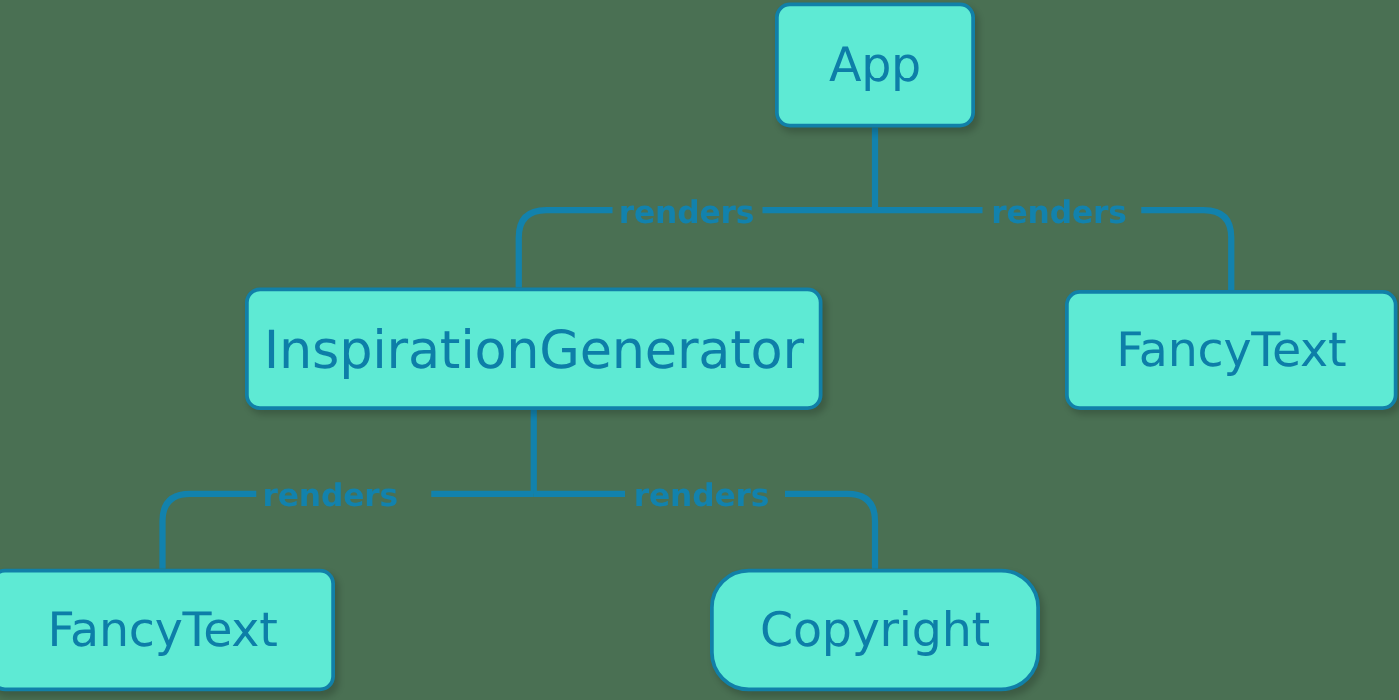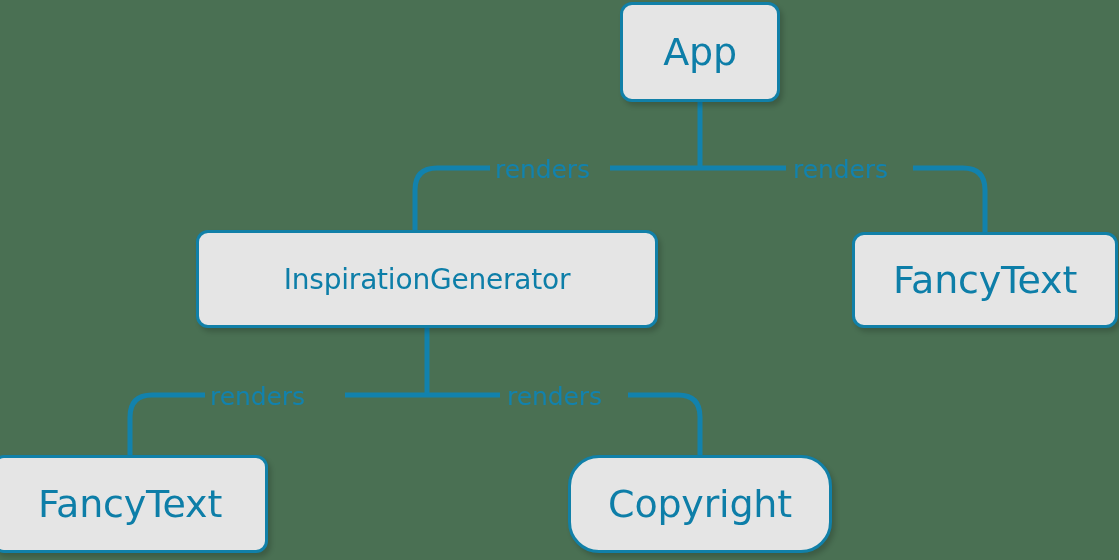--- a/index.html
+++ b/index.html
@@ -21,54 +21,54 @@
   #edges {
     position: absolute;
     left: 0;
     top: 0;
     width: 1119px;
     height: 560px;
     pointer-events: none;
   }
   .node {
     position: absolute;
-    background: #e5e5e5;
+    background: #5eead4;
     border: 3px solid #1180a8;
     border-radius: 12px;
     box-sizing: border-box;
     box-shadow: 3px 4px 5px rgba(0,0,0,0.18);
     display: flex;
     align-items: center;
     justify-content: center;
     z-index: 2;
   }
   .node-label {
     color: #0d7ea8;
     font-family: "DejaVu Sans", sans-serif;
     font-weight: 400;
     white-space: nowrap;
     letter-spacing: -0.2px;
   }
   .edge-label {
     position: absolute;
     color: #1282ad;
     font-family: "DejaVu Sans", sans-serif;
-    font-weight: 400;
+    font-weight: 700;
     font-size: 25px;
     white-space: nowrap;
     z-index: 3;
     letter-spacing: -0.1px;
   }
 
   
   #node-app        { left: 620px; top: 2px;   width: 160px; height: 100px; }
   #node-app .node-label { font-size: 38px; }
 
   #node-inspiration{ left: 196px; top: 230px; width: 462px; height: 98px; }
-  #node-inspiration .node-label { font-size: 28px; }
+  #node-inspiration .node-label { font-size: 42px; }
 
   #node-fancytext-right { left: 852px; top: 232px; width: 266px; height: 96px; }
   #node-fancytext-right .node-label { font-size: 38px; }
 
   #node-fancytext-bottom { left: -8px; top: 455px; width: 276px; height: 98px; }
   #node-fancytext-bottom .node-label { font-size: 38px; }
 
   #node-copyright  { left: 568px; top: 455px; width: 264px; height: 98px; border-radius: 31px; }
   #node-copyright .node-label { font-size: 38px; }
 

